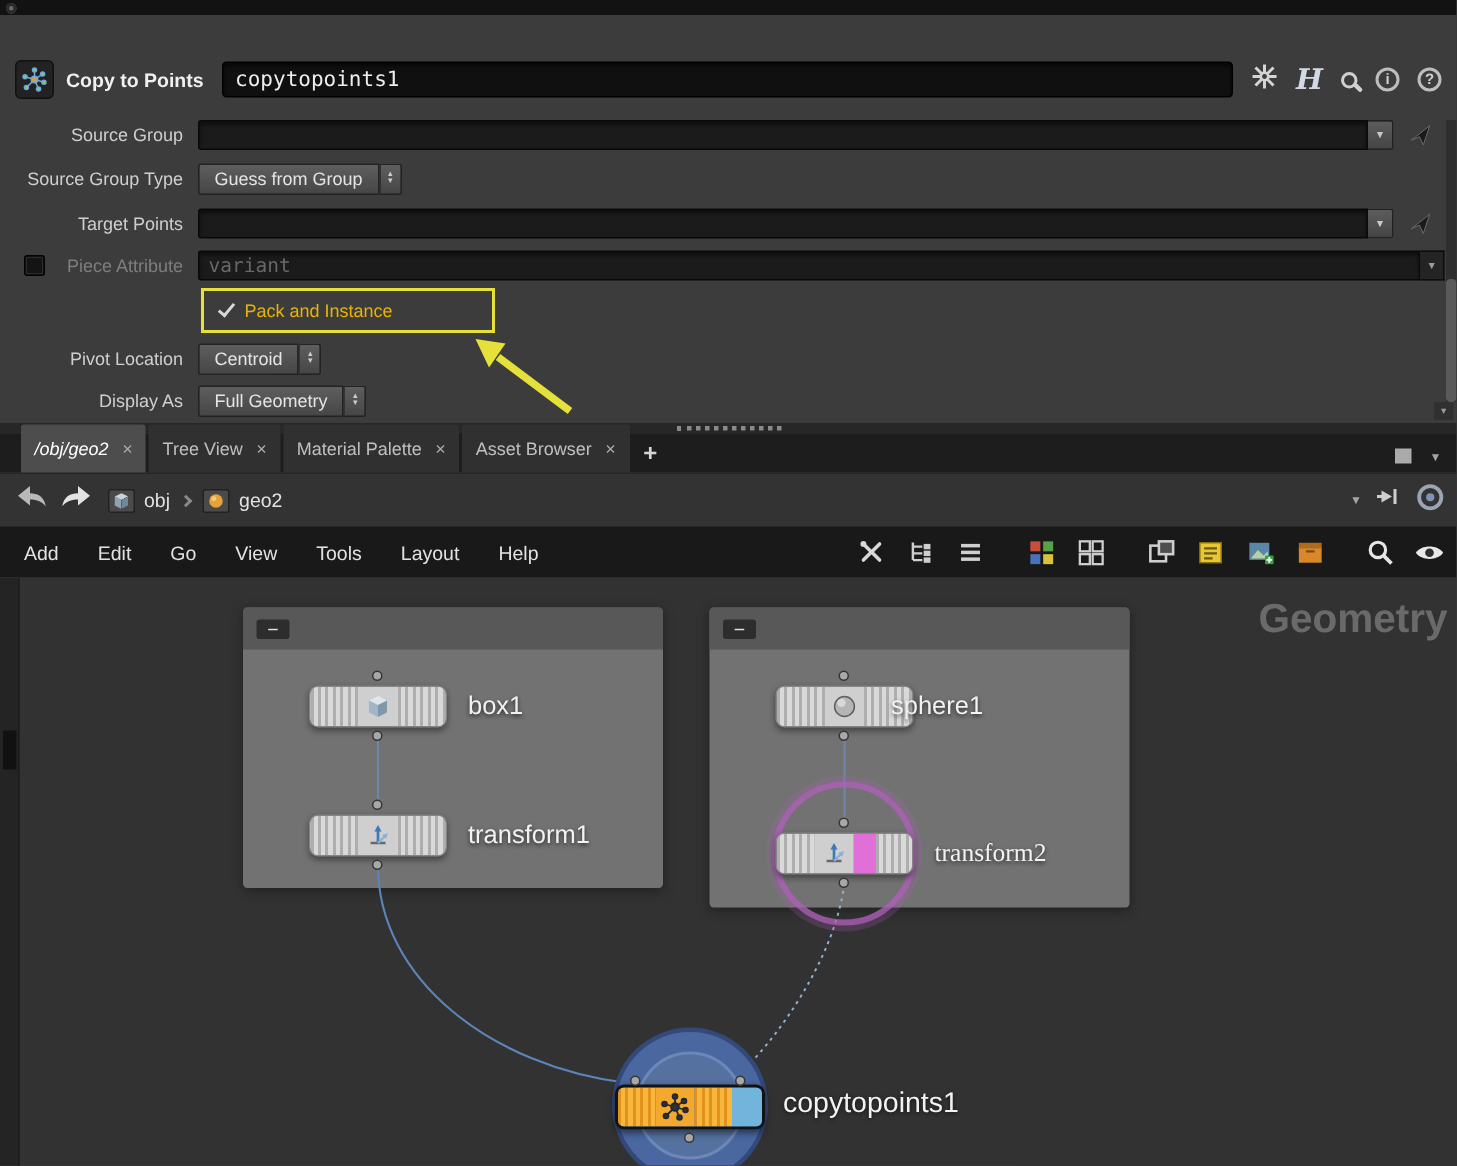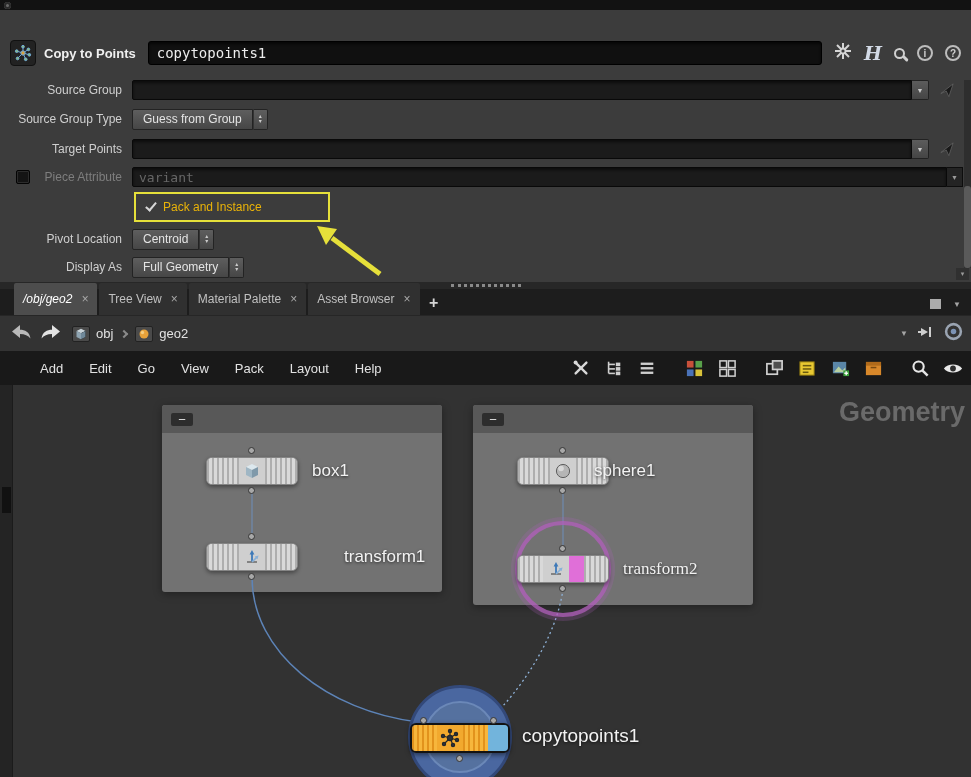--- a/index.html
+++ b/index.html
@@ -83,21 +83,21 @@
   .nav { display:flex; gap:8px; margin-right:10px; }
   .crumbs { flex:1; display:flex; align-items:center; gap:6px; height:26px; }
   .mini-tile { width:18px; height:16px; background:#4a4a4a; border:1px solid #222; border-radius:2px;
                display:flex; align-items:center; justify-content:center; }
   .crumb-label { font-size:13px; color:#e2e2e2; }
   .chev { width:6px; height:6px; border-right:2px solid #8a8a8a; border-bottom:2px solid #8a8a8a; transform:rotate(-45deg); margin:0 2px; }
   .crumb-dd { margin-left:auto; color:#a5a5a5; font-size:8px; padding-right:8px; }
   .path-right { display:flex; align-items:center; gap:10px; }
 
   
-  .menu-bar { height:34px; background:#191919; display:flex; align-items:center; padding-left:40px;text-align:right; }
+  .menu-bar { height:34px; background:#191919; display:flex; align-items:center; padding-left:16px;text-align:right; }
   .menu-item { font-size:13px; color:#e2e2e2; margin-right:26px; }
   .menu-icons { margin-left:auto; display:flex; align-items:center; gap:13px; padding-right:8px; }
   .micon { width:20px; height:20px; display:flex; align-items:center; justify-content:center; }
   .gap-lg { margin-left:14px; }
 
   
   .network { position:relative; height:422px; background:#323232; overflow:hidden; }
   .left-gutter { position:absolute; left:0; top:0; width:13px; height:100%; background:#242424; border-right:1px solid #1b1b1b; }
   .gutter-notch { position:absolute; left:2px; top:102px; width:9px; height:26px; background:#111; }
   .watermark { position:absolute; right:6px; top:12px; font-size:27px; font-weight:bold; color:rgba(190,190,190,0.40); }
@@ -359,21 +359,21 @@
         </svg>
     </span>
   </div>
 </div>
 
 <div class="menu-bar">
   <span class="menu-item">Add</span>
   <span class="menu-item">Edit</span>
   <span class="menu-item">Go</span>
   <span class="menu-item">View</span>
-  <span class="menu-item">Pack</span>
+  <span class="menu-item">Tools</span>
   <span class="menu-item">Layout</span>
   <span class="menu-item">Help</span>
 
   <div class="menu-icons">
     <span class="micon">
       <svg width="18" height="18" viewBox="0 0 20 20">
           <g stroke="#d8d8d8" stroke-width="2.6" stroke-linecap="round">
             <line x1="4" y1="4" x2="16" y2="16"></line>
             <line x1="16" y1="4" x2="4" y2="16"></line>
           </g>
@@ -517,21 +517,21 @@
           <polygon points="8,1 5.6,5.4 10.4,5.4" fill="#3d79b8"></polygon>
           <line x1="3" y1="13" x2="13" y2="13" stroke="#6a6a6a" stroke-width="1.6"></line>
           <line x1="8" y1="13" x2="12.5" y2="8.5" stroke="#88b0d8" stroke-width="1.6"></line>
           <polygon points="14.6,6.4 10.8,7.6 13.4,10.2" fill="#88b0d8"></polygon>
         </svg>
     </div>
     <div class="grip"></div>
   </div>
   <span class="dot" style="left:248px; top:148px;"></span>
   <span class="dot" style="left:248px; top:188px;"></span>
-  <span class="nlabel" style="left:312px; top:162px;margin-left:32px;">transform1</span>
+  <span class="nlabel" style="left:312px; top:162px;">transform1</span>
 
   <div class="ntile" style="left:517px; top:72px;">
     <div class="grip"></div>
     <div class="nicon">
       <svg width="16" height="16" viewBox="0 0 16 16">
           <circle cx="8" cy="8" r="6.6" fill="#b5b5b5"></circle>
           <circle cx="6" cy="5.5" r="2.8" fill="#dedede" opacity="0.85"></circle>
           <circle cx="8" cy="8" r="6.6" fill="none" stroke="#5f5f5f"></circle>
         </svg>
     </div>

